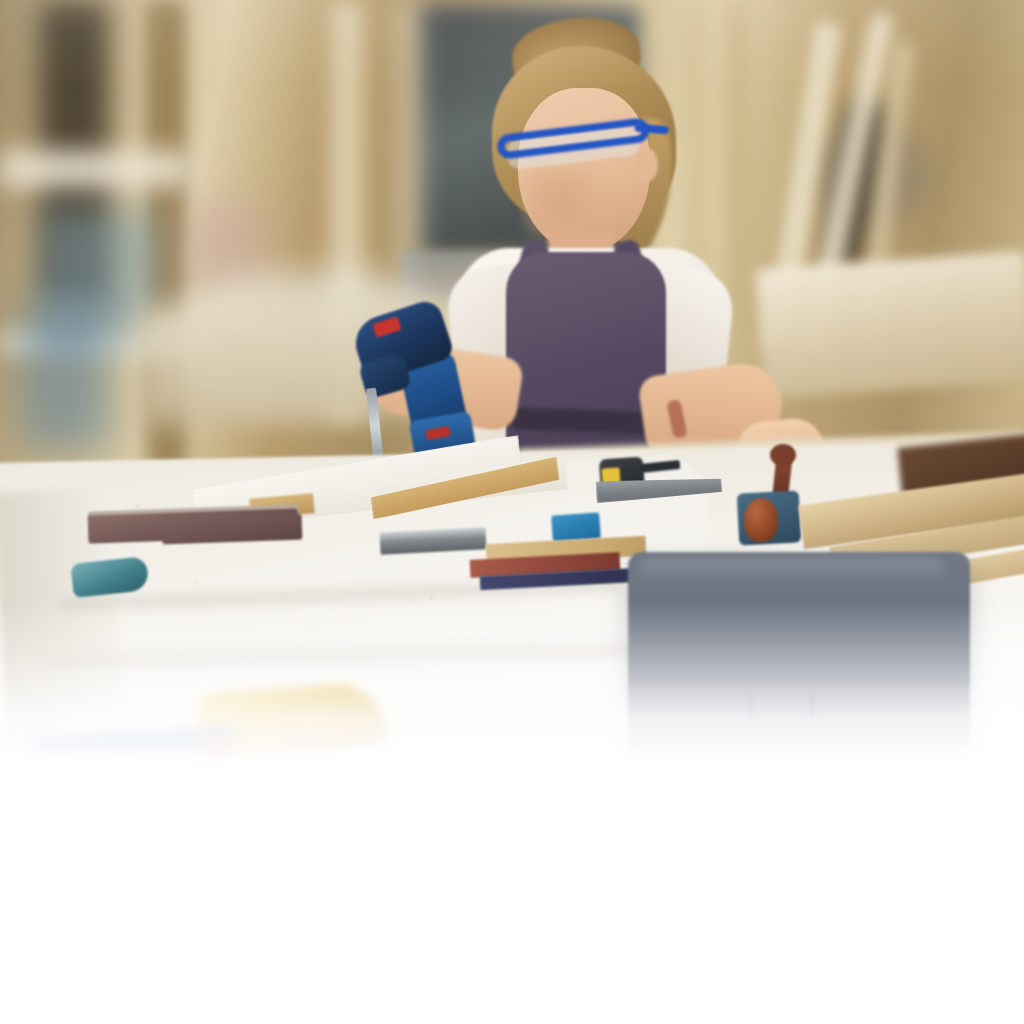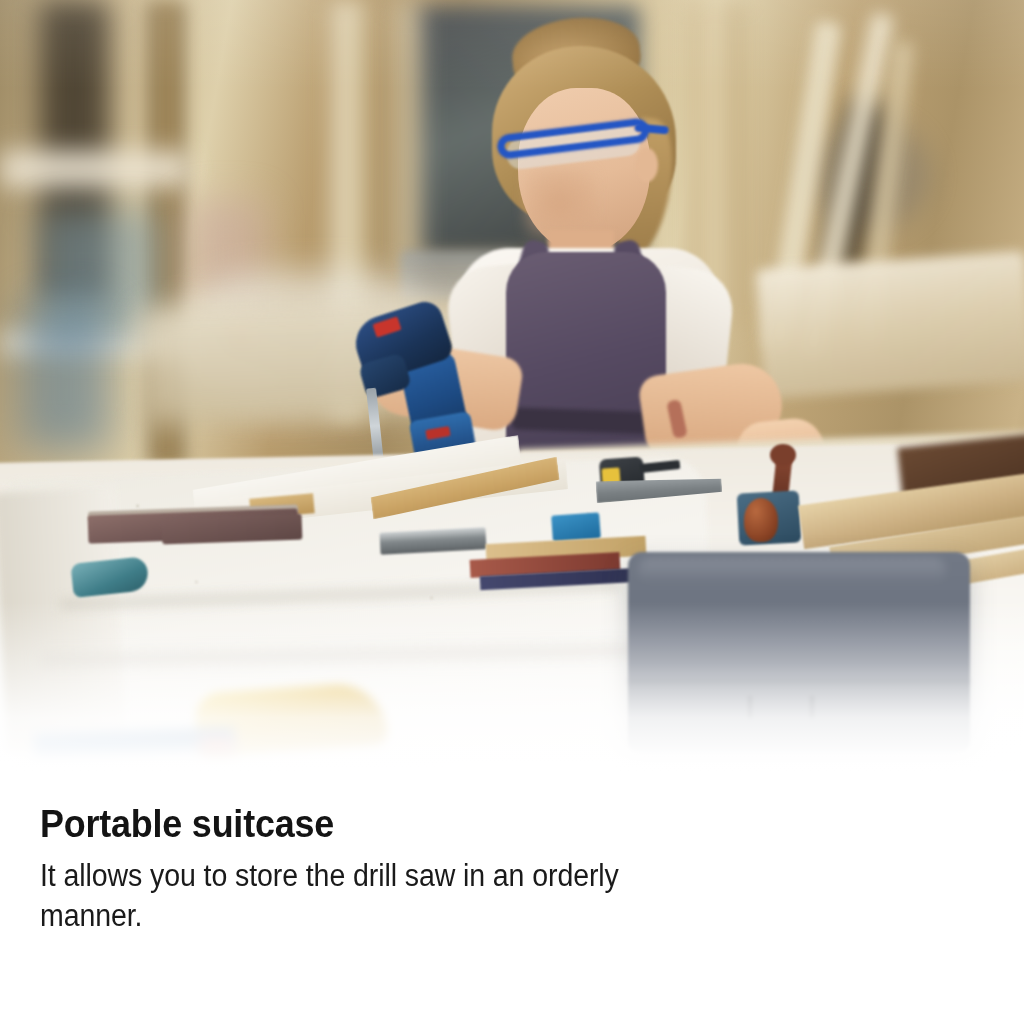--- a/index.html
+++ b/index.html
@@ -687,18 +687,14 @@
     </div>
 
     <div class="tool fg-yellow-tool"></div>
     <div class="tool fg-blue-strip"></div>
     <div class="tool fg-red-dot"></div>
 
     <div class="photo-vignette-top"></div>
     <div class="photo-fade"></div>
   </div>
 
-  <div class="caption">
-    <div class="caption-title">Portable suitcase</div>
-    <div class="caption-body">It allows you to store the drill saw in an orderly manner.</div>
-  </div>
 
 </div>
 
 </body></html>

